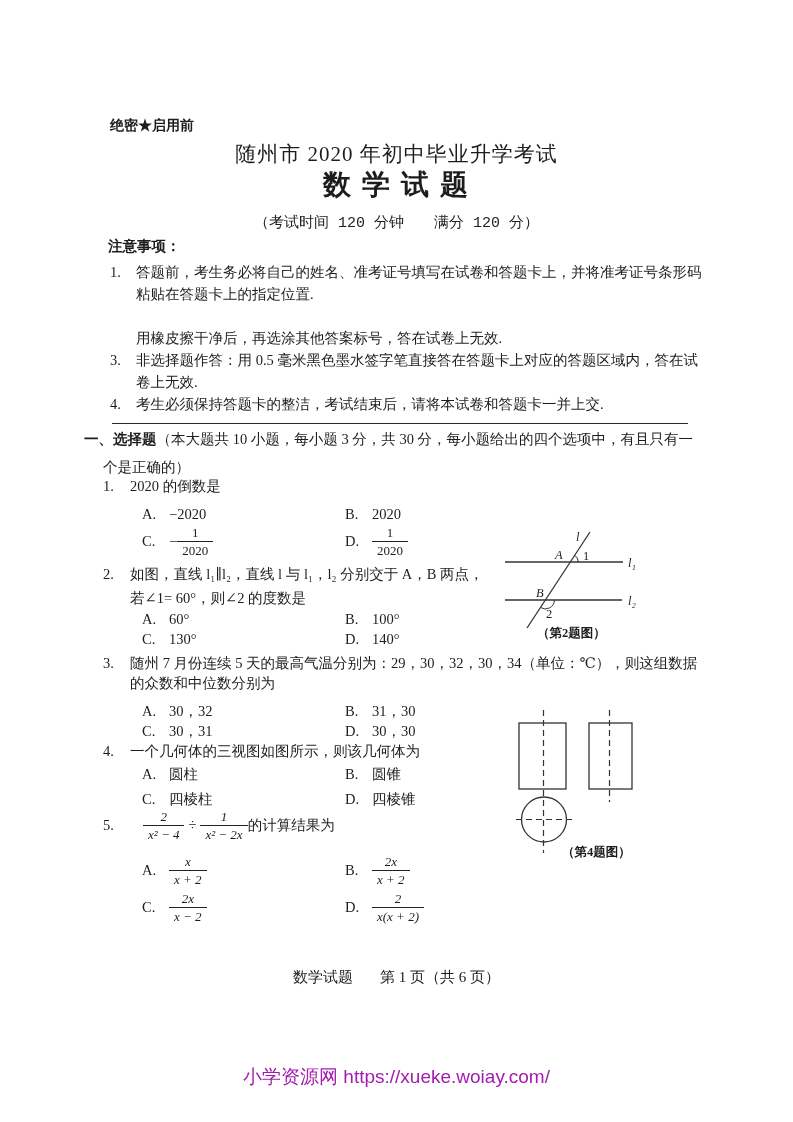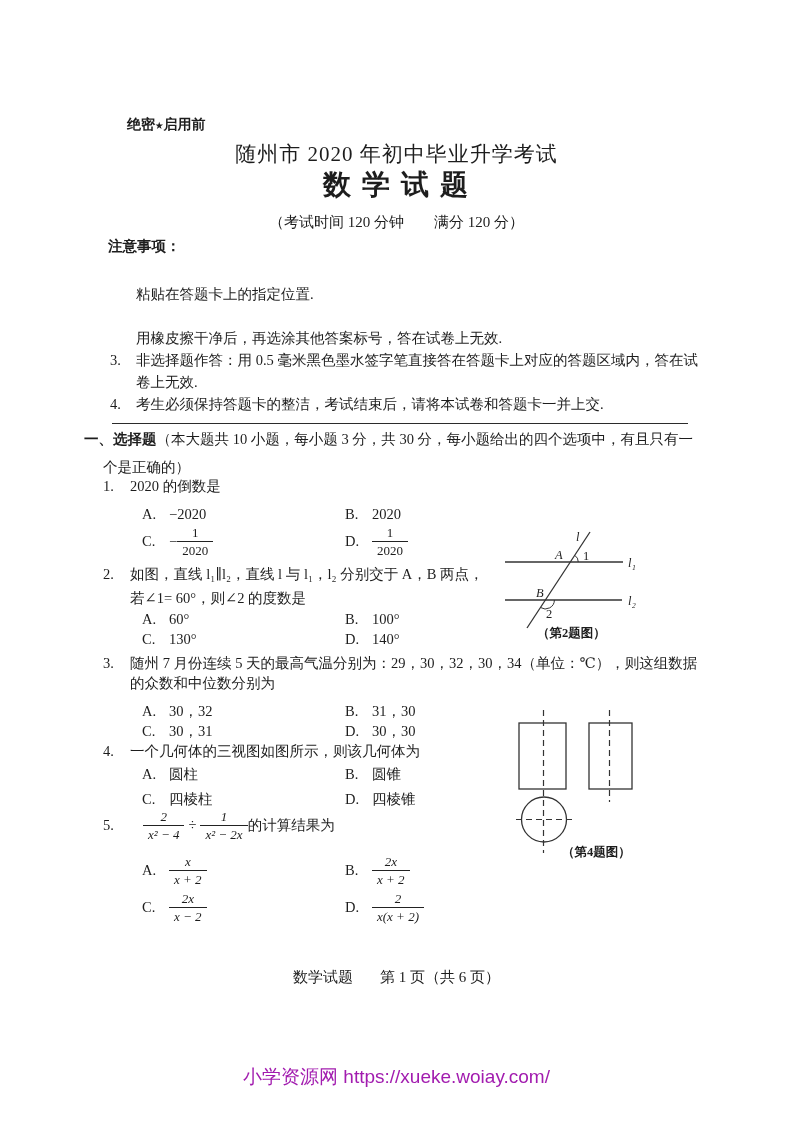--- a/index.html
+++ b/index.html
@@ -4,25 +4,25 @@
 <style>
   * { margin:0; padding:0; box-sizing:border-box; }
   html,body { background:#ffffff; }
   .page {
     position:relative; width:793px; height:1122px; background:#ffffff;
     color:#1d1d1d; overflow:hidden;
     font-family:"Liberation Serif","DejaVu Serif","DejaVu Sans",serif;
   }
   .ln { position:absolute; white-space:nowrap; font-size:14.5px; line-height:17px; }
   .center { position:absolute; left:0; width:100%; text-align:center; white-space:nowrap; }
-  .hei { font-family:Liberation Mono, monospace; font-weight:bold;margin-left:17px; }
+  .hei { font-family:Liberation Sans, sans-serif; font-weight:bold; }
   .bold { font-weight:bold; }
   .title1 { font-size:21px; letter-spacing:1px; }
   .title2 { font-size:28px; font-weight:bold; letter-spacing:2px; }
-  .subtitle { font-size:15px; }
+  .subtitle { font-size:15px;font-family:Liberation Mono, monospace; }
   .num  { display:inline-block; width:26px; }
   .qnum { display:inline-block; width:27px; }
   .olabel { display:inline-block; width:27px; }
   .colB { position:absolute; left:203px; top:0; }
   .divider { position:absolute; border-top:1.6px solid #2b2b2b; }
   .fracrow { display:flex; align-items:center; }
   .frac { display:inline-flex; flex-direction:column; align-items:center;
           font-size:13px; line-height:15px; font-style:italic; }
   .frac .fr-num { padding:0 5px 1px; }
   .frac .fr-den { border-top:1.2px solid #222; padding:1px 5px 0; }
@@ -42,20 +42,21 @@
 <body>
 
 <div class="page">
 
   <div class="ln hei" style="left:110px;top:117px;font-size:14px">绝密★启用前</div>
   <div class="center title1" style="top:140px">随州市 2020 年初中毕业升学考试</div>
   <div class="center title2" style="top:166px">数 学 试 题</div>
   <div class="center subtitle" style="top:213px">（考试时间 120 分钟　　满分 120 分）</div>
 
   <div class="ln bold" style="left:108px;top:238px">注意事项：</div>
+  <div class="ln" style="left:110px;top:264px"><span class="num">1.</span><span>答题前，考生务必将自己的姓名、准考证号填写在试卷和答题卡上，并将准考证号条形码</span></div>
   <div class="ln" style="left:136px;top:286px">粘贴在答题卡上的指定位置.</div>
   <div class="ln" style="left:136px;top:330px">用橡皮擦干净后，再选涂其他答案标号，答在试卷上无效.</div>
   <div class="ln" style="left:110px;top:352px"><span class="num">3.</span><span>非选择题作答：用 0.5 毫米黑色墨水签字笔直接答在答题卡上对应的答题区域内，答在试</span></div>
   <div class="ln" style="left:136px;top:374px">卷上无效.</div>
   <div class="ln" style="left:110px;top:396px"><span class="num">4.</span><span>考生必须保持答题卡的整洁，考试结束后，请将本试卷和答题卡一并上交.</span></div>
 
   <div class="divider" style="left:112px;top:423px;width:576px"></div>
 
   <div class="ln" style="left:84px;top:431px"><span class="bold">一、选择题</span><span>（本大题共 10 小题，每小题 3 分，共 30 分，每小题给出的四个选项中，有且只有一</span></div>
   <div class="ln" style="left:103px;top:459px">个是正确的）</div>

